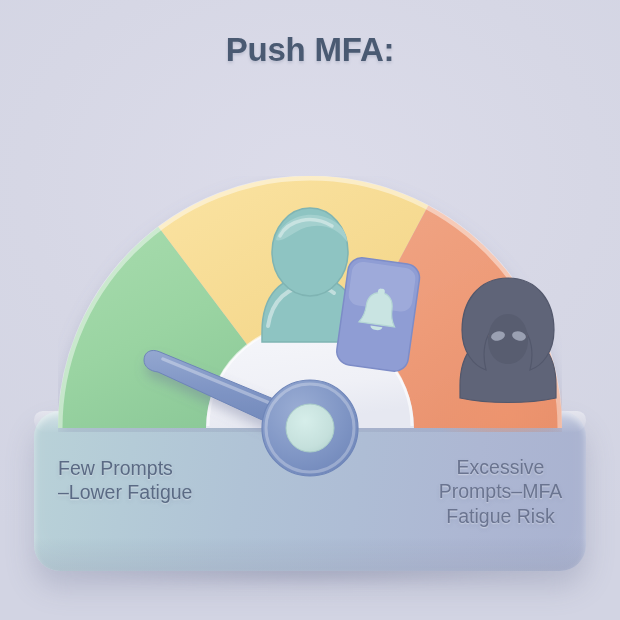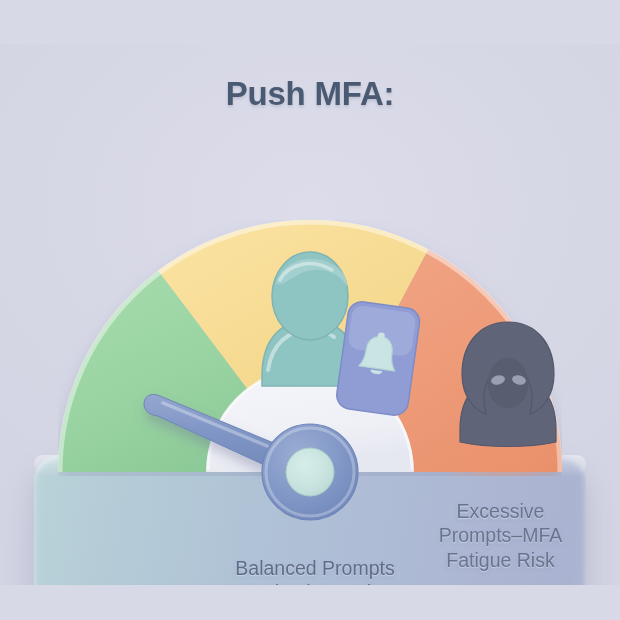--- a/index.html
+++ b/index.html
@@ -10,25 +10,24 @@
   body {
     width: 620px;
     height: 620px;
     overflow: hidden;
     font-family: "Liberation Sans", sans-serif;
     background: #d8d9e6;
   }
   #stage {
     position: relative;
     width: 620px;
-    height: 541px;
+    height: 620px;
     background:
       radial-gradient(ellipse 520px 420px at 50% 30%, #dcdcea 0%, #d6d7e5 55%, #d2d4e3 100%);
     overflow: hidden;
-    margin-top: 44px;
   }
 
   
   .title-block {
     position: absolute;
     left: 0;
     top: 30px;
     width: 620px;
     text-align: center;
     color: #4a5a72;
@@ -276,19 +275,19 @@
       <path d="M 306,418 L 163,359" fill="none" stroke="rgba(255,255,255,0.32)" stroke-width="3.5" stroke-linecap="round"></path>
     </g>
 
     <g>
       <circle cx="310" cy="428" r="48" fill="url(#hubGrad)" stroke="#6f86b9" stroke-width="1.2"></circle>
       <circle cx="310" cy="428" r="44" fill="none" stroke="rgba(255,255,255,0.28)" stroke-width="3"></circle>
       <circle cx="310" cy="428" r="24" fill="url(#hubCenterGrad)" stroke="#aacdc8" stroke-width="1"></circle>
     </g>
   </svg>
 
-  <div class="label label-center">Balanced Prompts
-Optimal Security</div>
+  <div class="label label-left">Few Prompts
+–Lower Fatigue</div>
   <div class="label label-right">Excessive
 Prompts–MFA
 Fatigue Risk</div>
 
 </div>
 
 </body></html>

